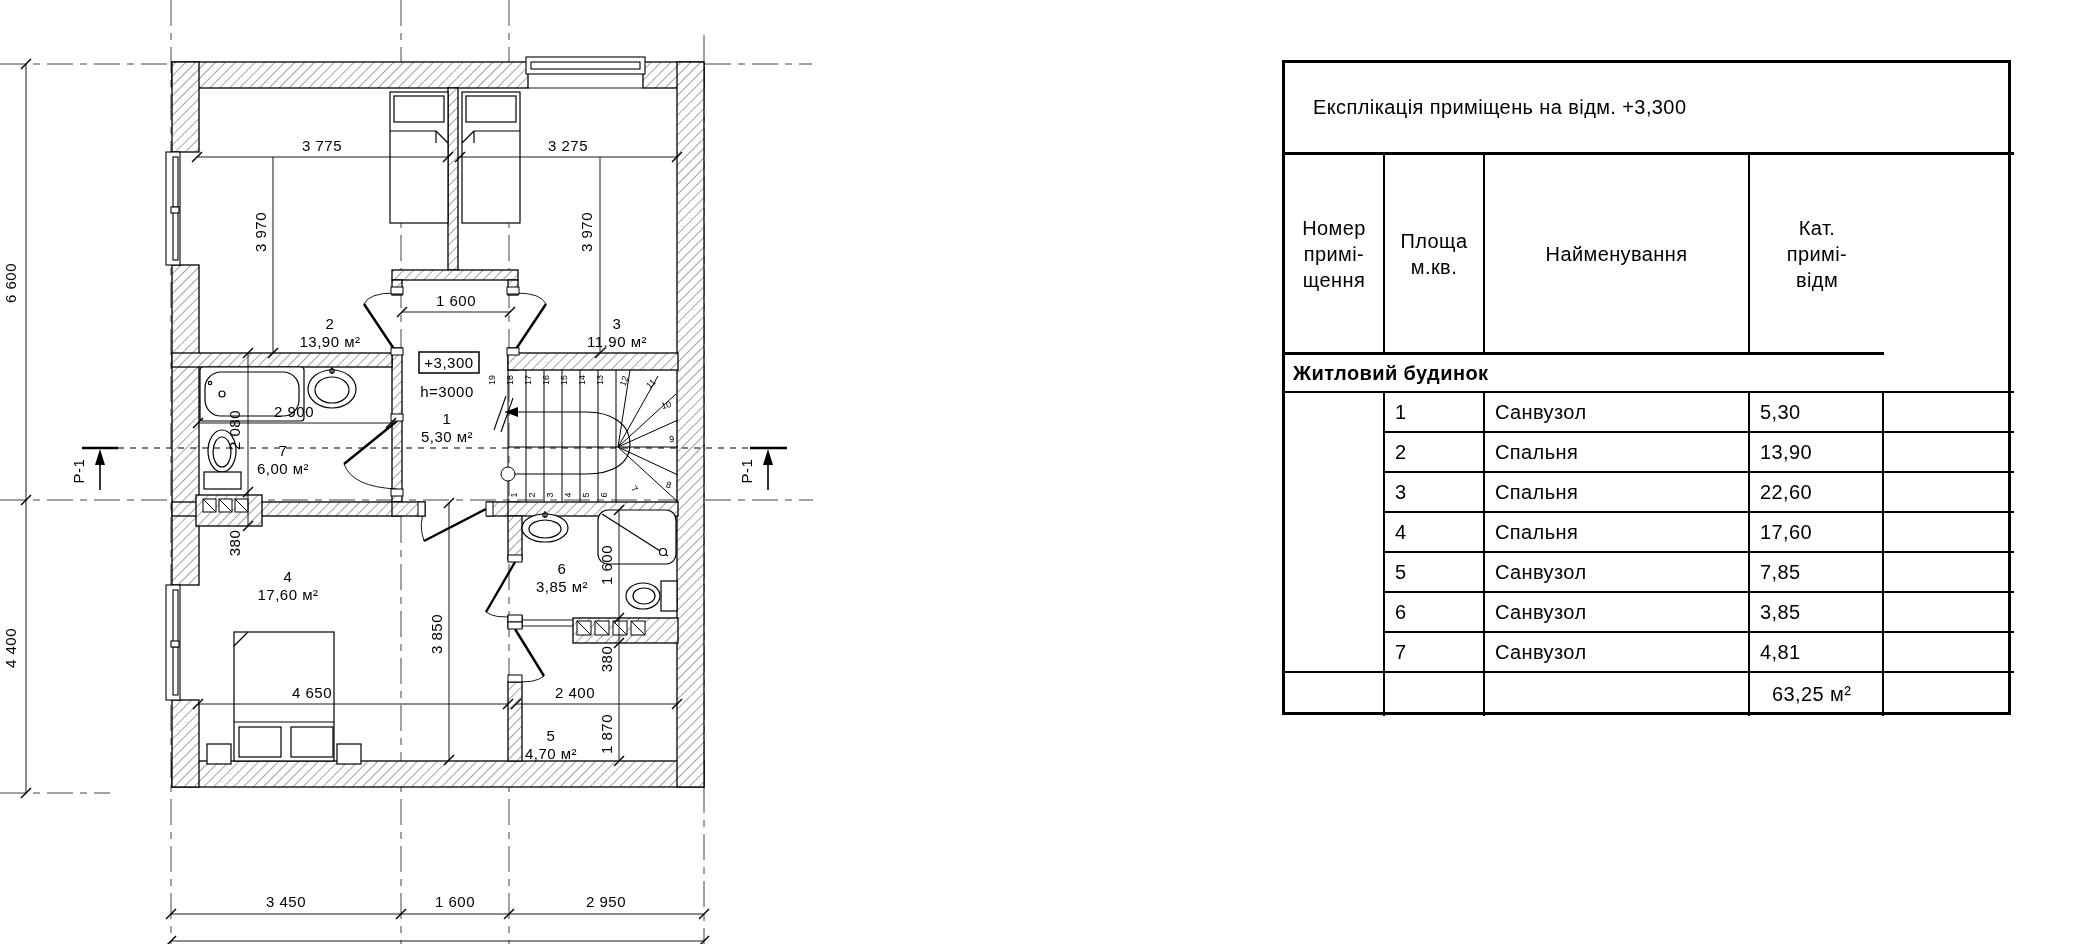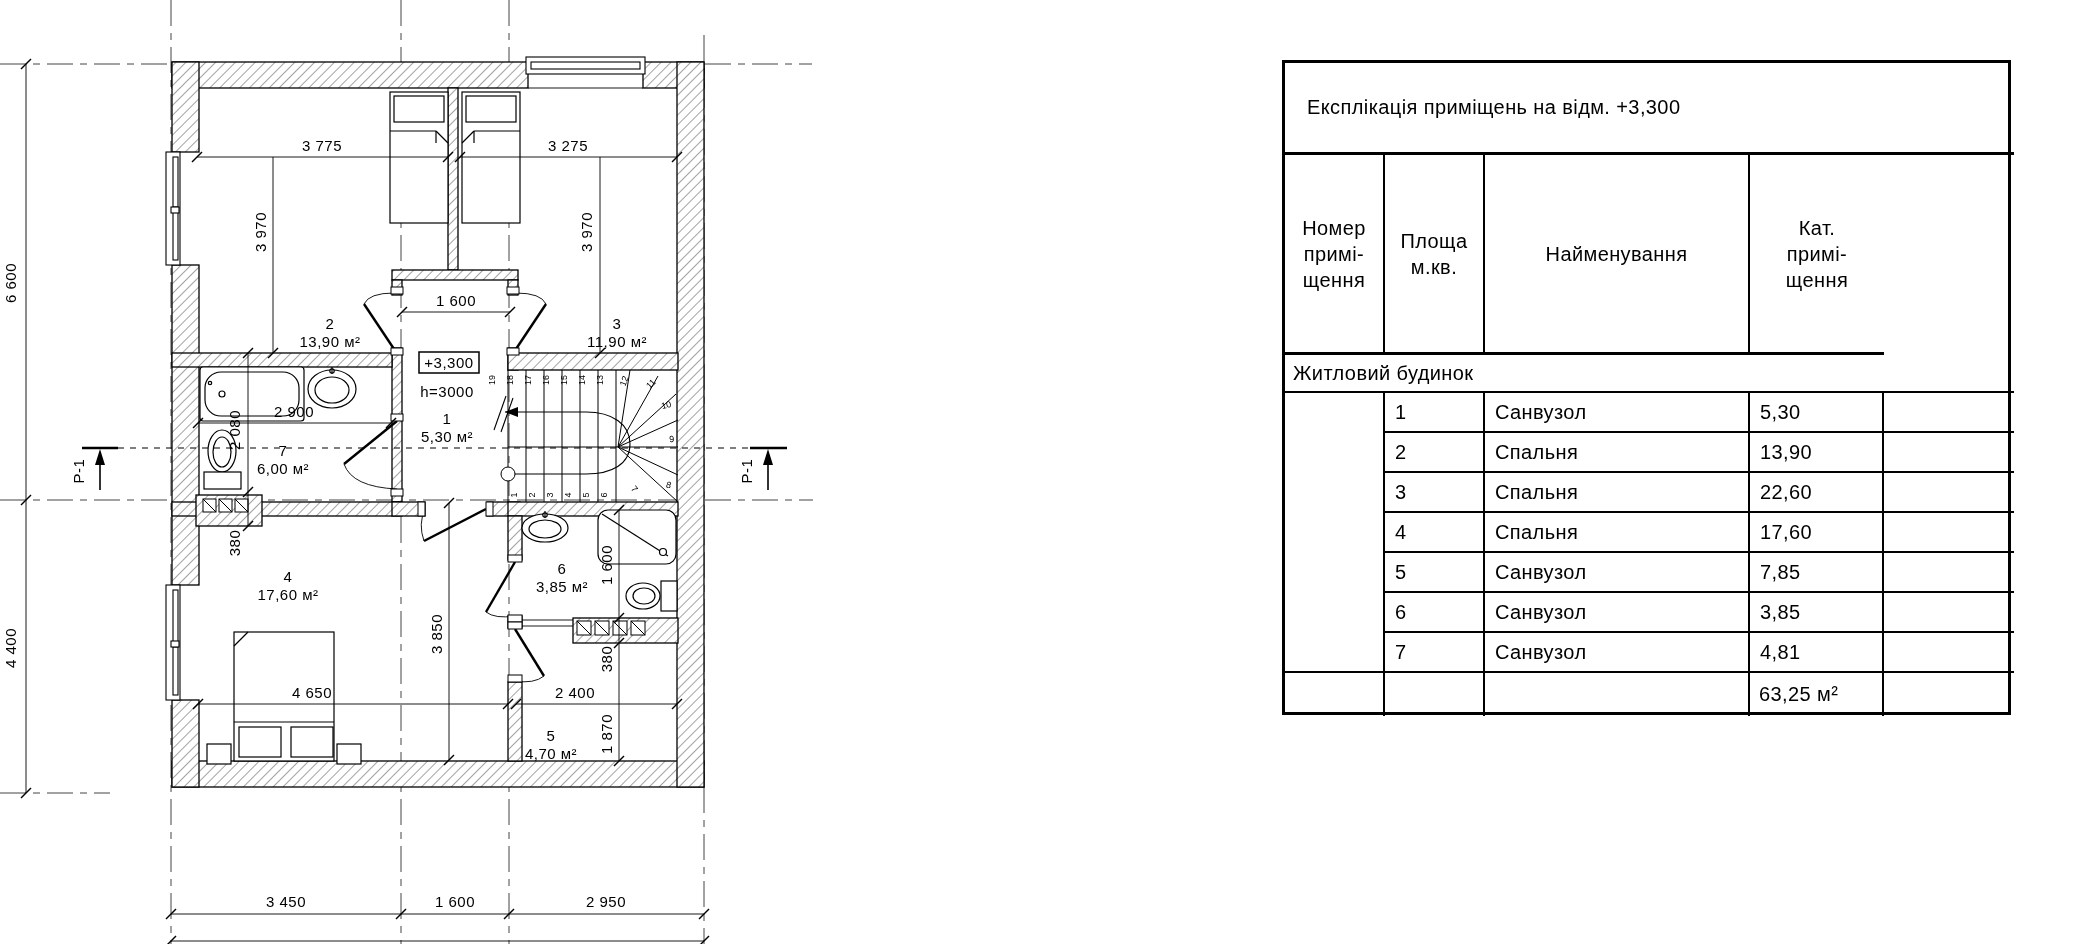--- a/index.html
+++ b/index.html
@@ -14,27 +14,27 @@
   
   #schedule{
     position:absolute;left:1282px;top:60px;width:729px;height:655px;
     box-sizing:border-box;border:3px solid #000;
     display:grid;
     grid-template-columns:100px 100px 265px 134px 130px;
     grid-template-rows:92px 200px 38px repeat(7,40px) 43px;
     background:#fff;
   }
   #schedule div{box-sizing:border-box;display:flex;align-items:center;font-size:20px;letter-spacing:0.4px;}
-  .tt{grid-column:1/6;border-bottom:3px solid #000;padding-left:22px;font-size:24px;letter-spacing:0.6px;}
+  .tt{grid-column:1/6;border-bottom:3px solid #000;padding-left:28px;font-size:24px;letter-spacing:0.6px;}
   .th{border-bottom:3px solid #000;justify-content:center;text-align:center;white-space:pre-line;font-size:21px;line-height:1.3;}
   .br{border-right:2px solid #000;}
-  .sec{grid-column:1/6;border-bottom:2px solid #000;padding-left:8px;font-size:20px;}
+  .sec{grid-column:1/6;border-bottom:2px solid #000;padding-left:8px;font-size:20px;font-weight:bold;}
   .posmerge{grid-row:4/11;grid-column:1;border-right:2px solid #000;border-bottom:2px solid #000;}
   .cell{border-bottom:2px solid #000;padding-left:10px;}
-  .tot{padding-left:9px;}
+  .tot{padding-left:22px;}
 </style>
 </head>
 <body>
 
 <div id="stage">
 
 <svg width="1044" height="944" viewBox="0 0 1044 944" style="position:absolute;left:0;top:0;">
   <defs>
     <pattern id="hatch" width="7" height="7" patternUnits="userSpaceOnUse" patternTransform="rotate(45)">
       <rect width="7" height="7" fill="#fff"></rect>
@@ -402,21 +402,21 @@
   <div class="tt">Експлікація приміщень на відм. +3,300</div>
 
   <div class="th br">Номер
 примі-
 щення</div>
   <div class="th br">Площа
 м.кв.</div>
   <div class="th br">Найменування</div>
   <div class="th">Кат.
 примі-
-щення</div>
+відм</div>
 
   <div class="sec">Житловий будинок</div>
 
   <div class="posmerge"></div>
 
   <div class="cell br" style="grid-row:4;grid-column:2">1</div>
   <div class="cell br" style="grid-row:4;grid-column:3">Санвузол</div>
   <div class="cell br" style="grid-row:4;grid-column:4">5,30</div>
   <div class="cell" style="grid-row:4;grid-column:5"></div>
 

